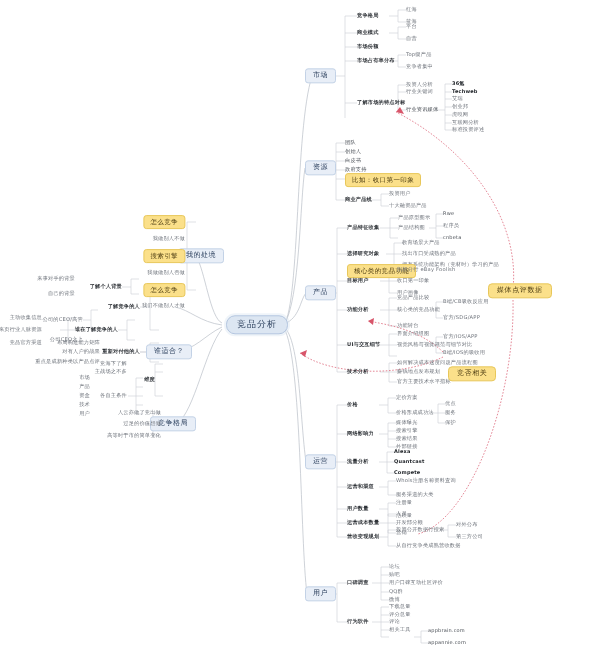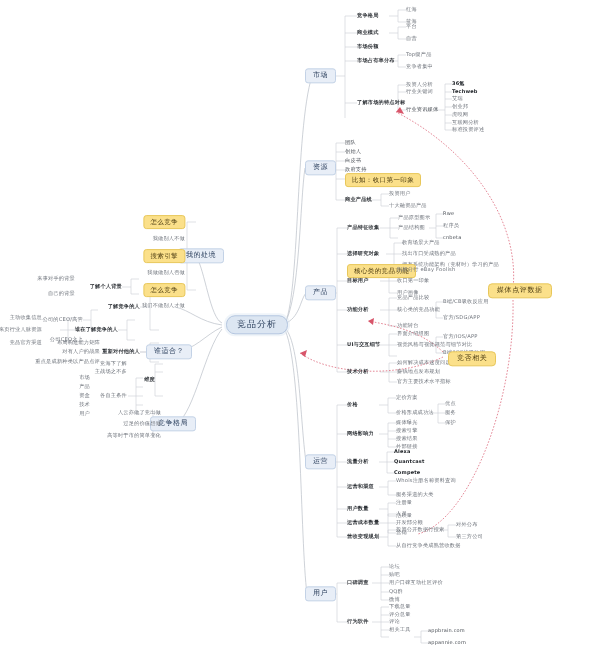--- a/index.html
+++ b/index.html
@@ -352,15 +352,15 @@
   <div class="node leaf r" style="left:90px;top:396px;">资金</div>
   <div class="node leaf r" style="left:90px;top:405px;">技术</div>
   <div class="node leaf r" style="left:90px;top:414px;">用户</div>
 
   <div class="node lvl1 r" style="left:196px;top:424px;">竞争格局</div>
   <div class="node leaf r" style="left:161px;top:413px;">人云亦做了竞出做</div>
   <div class="node leaf r" style="left:161px;top:424px;">过足的价值想做</div>
   <div class="node leaf r" style="left:161px;top:436px;">高等时于市的简单变化</div>
 
   <div class="node hl-lg" style="left:488px;top:291px;">媒体点评数据</div>
-  <div class="node hl-lg" style="left:448px;top:359px;">竞否相关</div>
+  <div class="node hl-lg" style="left:448px;top:374px;">竞否相关</div>
 
 </div>
 
 </body></html>

